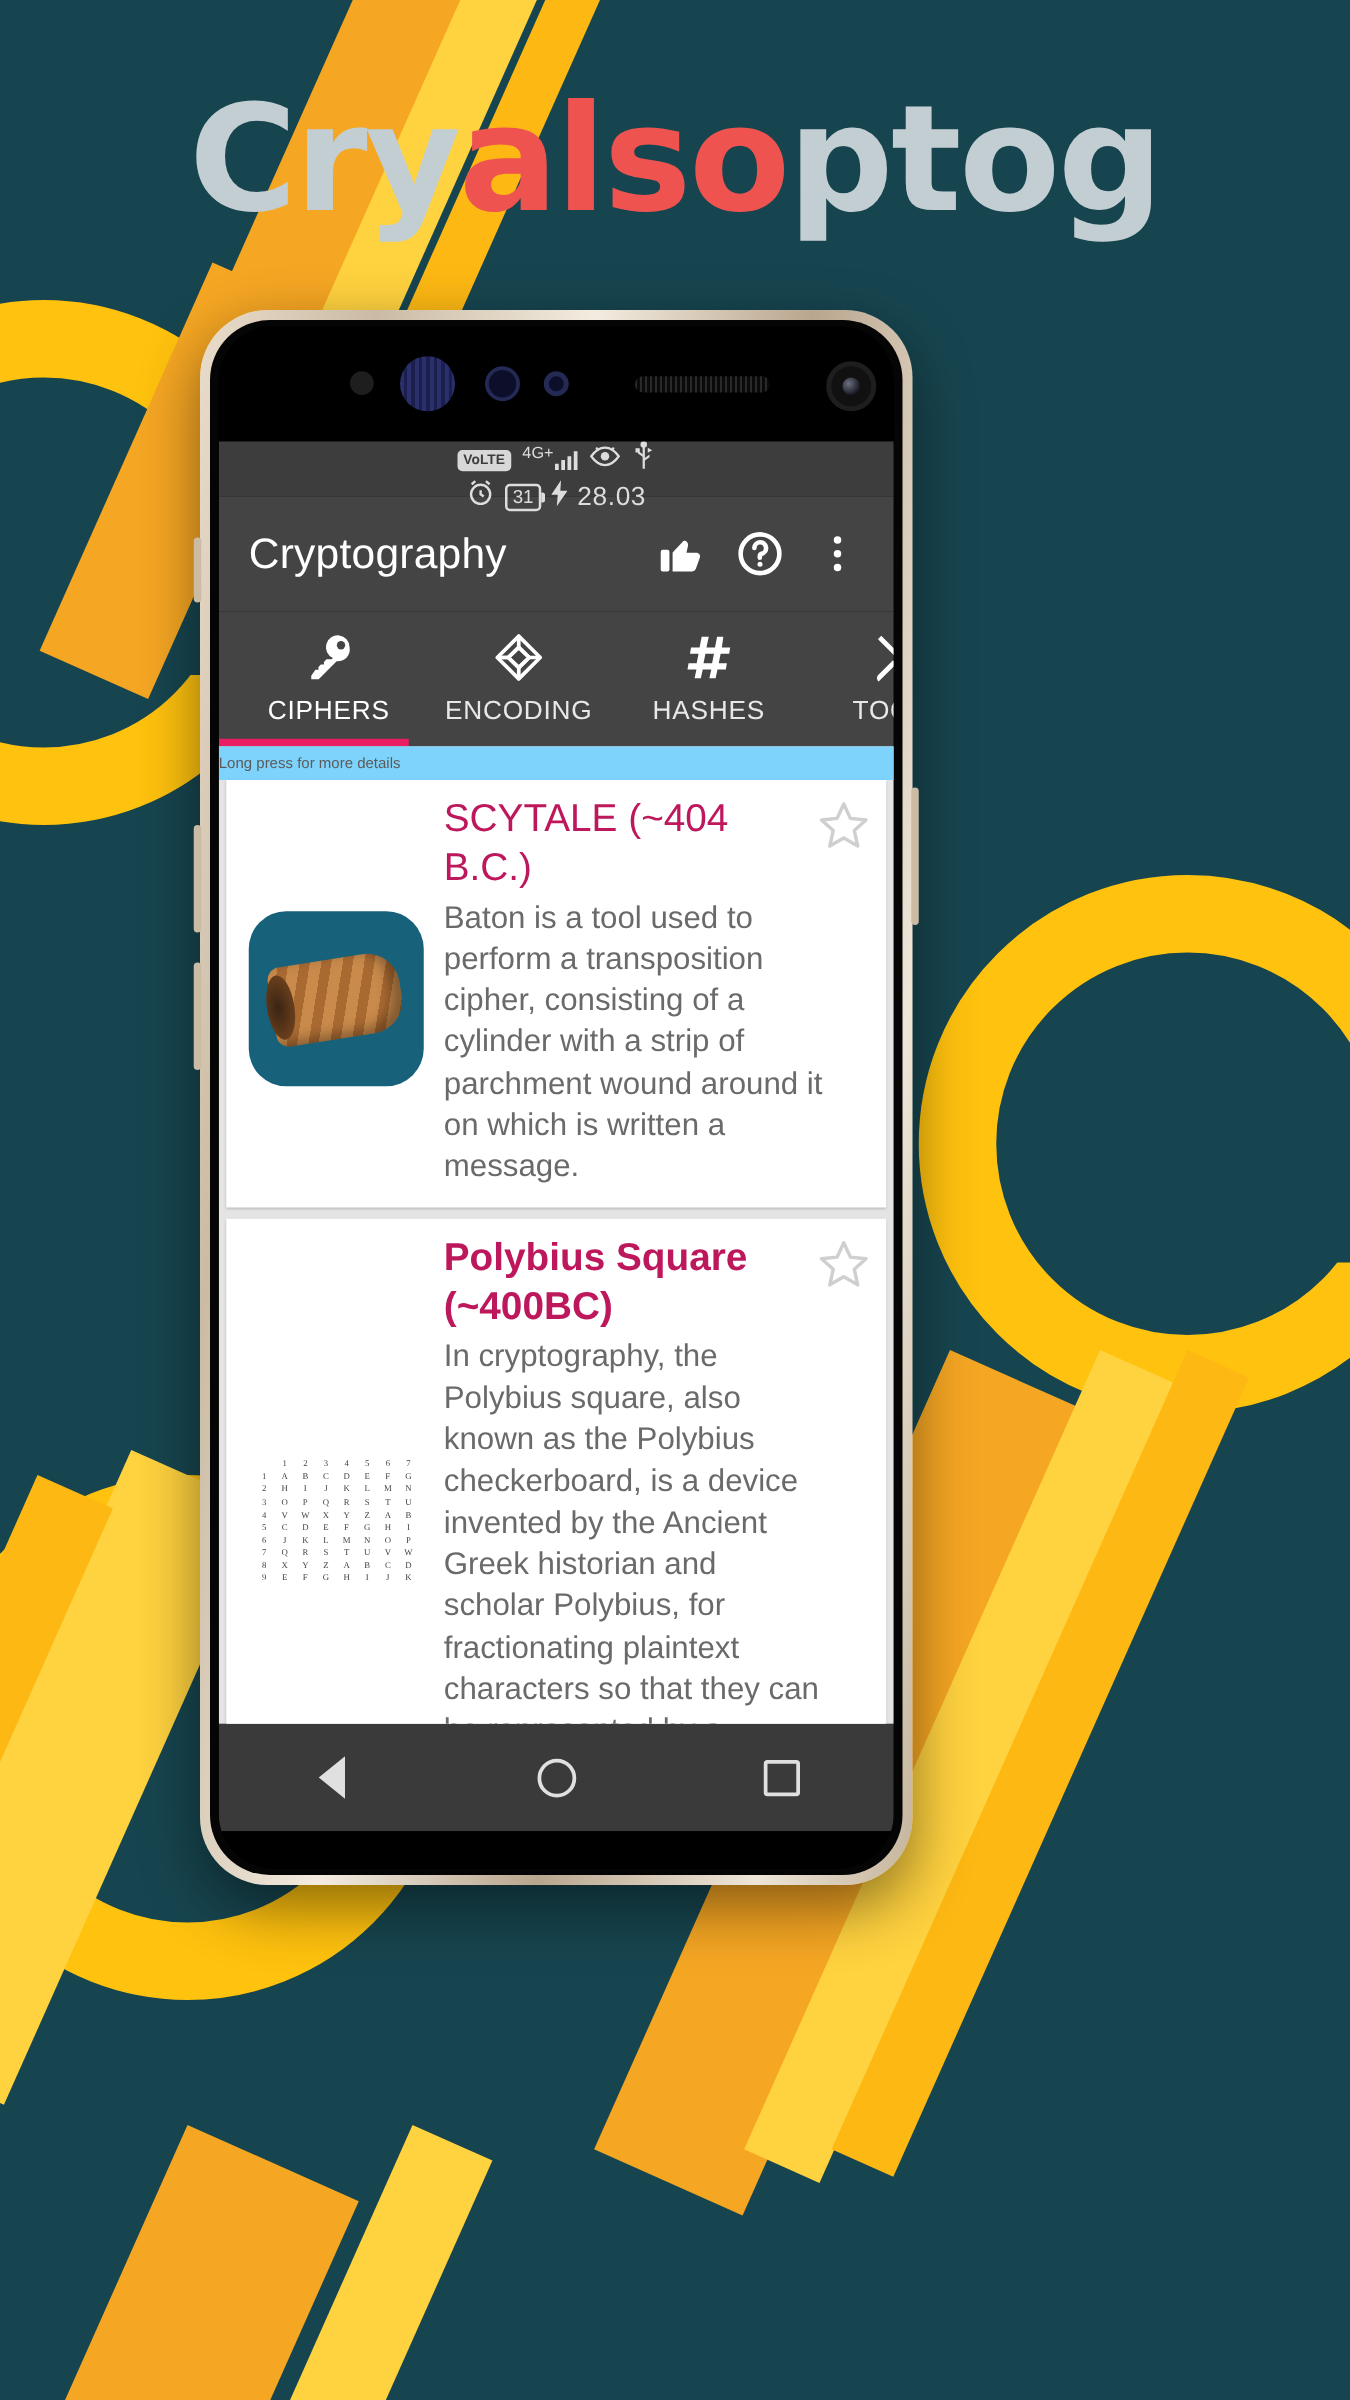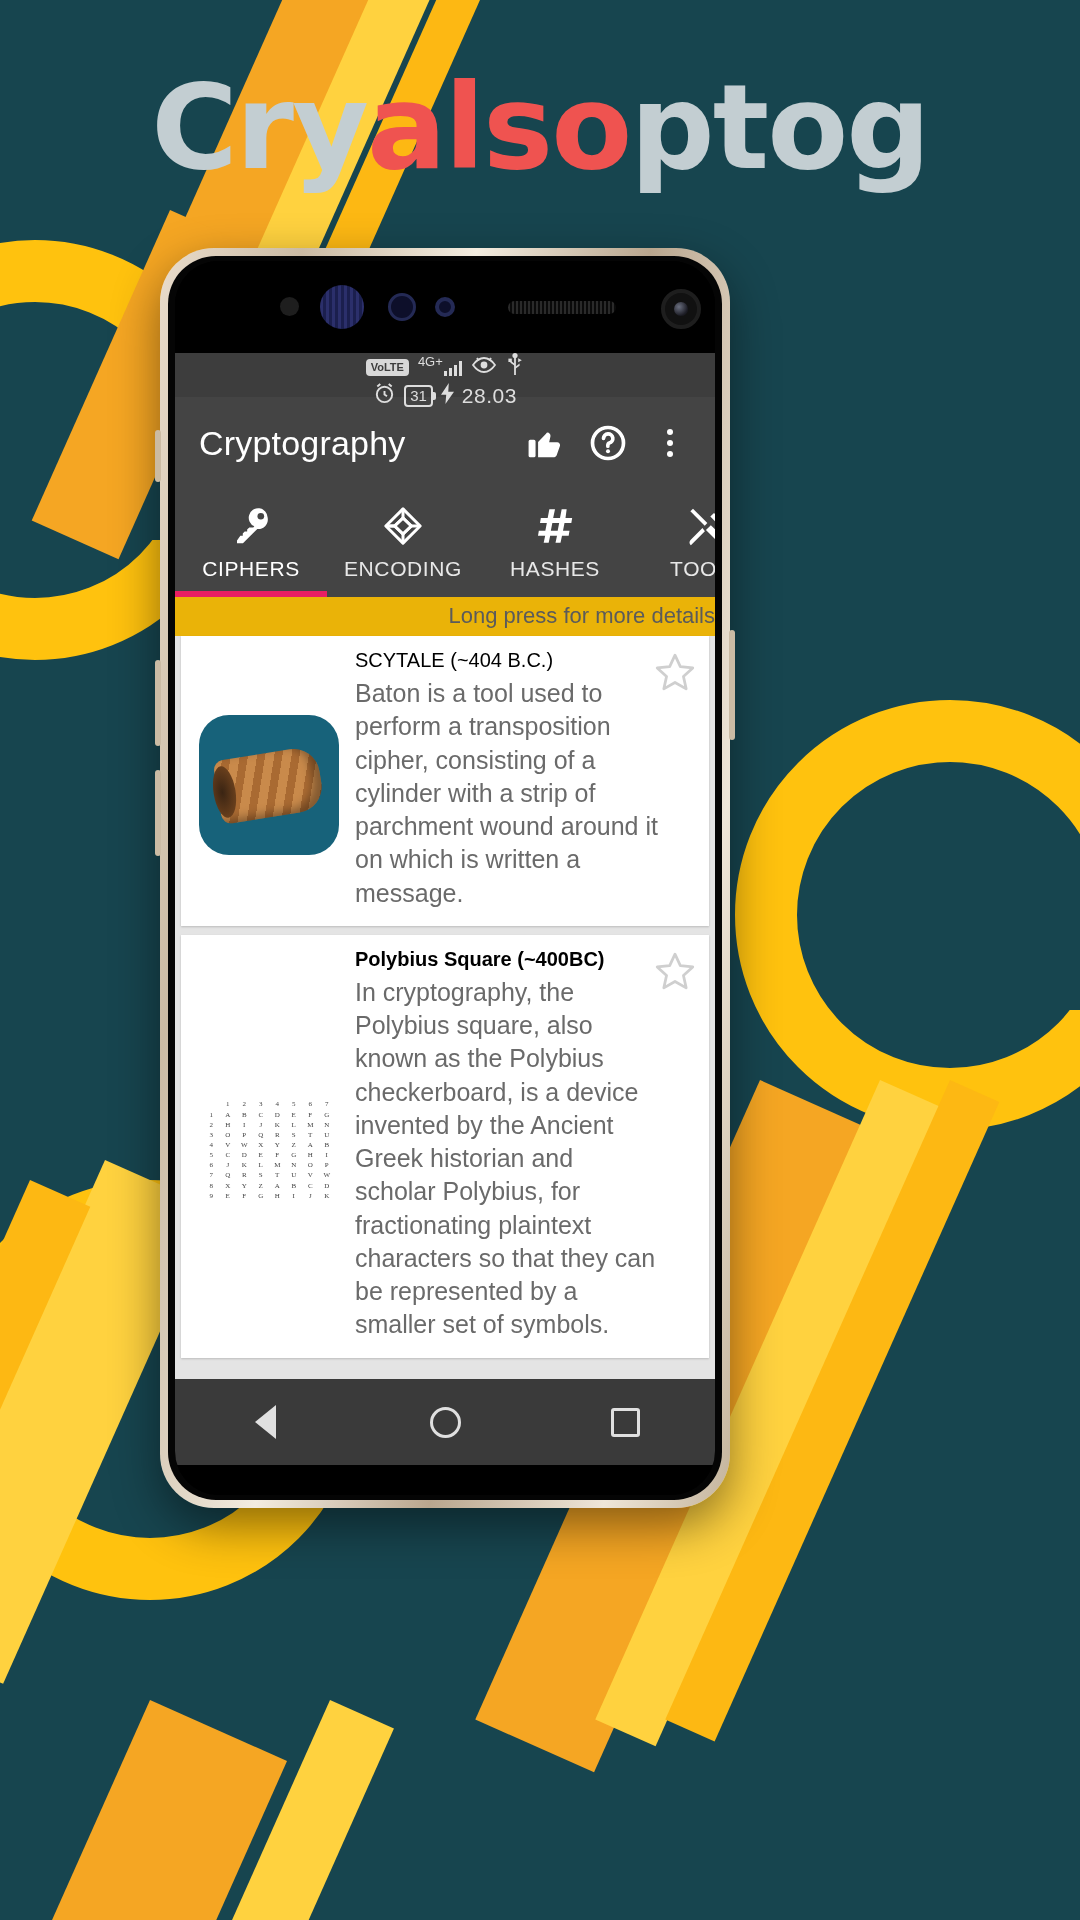--- a/index.html
+++ b/index.html
@@ -171,37 +171,37 @@
   }
   .tab {
     flex: 0 0 152px;
     display: flex; flex-direction: column;
     align-items: center; justify-content: center;
     gap: 10px;
     color: #e8e8e8;
     position: relative;
   }
   .tab .tab-label { font-size: 21px; letter-spacing: .6px; }
-  .tab.active { color: #ffffff; }
+  .tab.active { color: #ffffff; margin-left: 12px; }
   .tab-ico { height: 42px; display:flex; align-items:center; justify-content:center; }
   #tab-indicator {
     position: absolute; left: 0; bottom: 0;
     width: 152px; height: 6px; background: #e91e63;
   }
 
   
   #content {
     background: #e4e4e4;
     height: 782px;
     overflow: hidden;
     position: relative;
   }
   #hint {
-    text-align: right; color: #5b5b5b; font-size: 22px;
-    padding: 6px 0 7px 0; background: #eab308;
+    text-align: left; color: #5b5b5b; font-size: 12px;
+    padding: 6px 0 7px 0; background: #7dd3fc;
   }
   .card {
     background: #fff;
     margin: 0 6px 9px 6px;
     padding: 12px 14px 16px 14px;
     display: flex;
     box-shadow: 0 1px 2px rgba(0,0,0,.18);
     position: relative;
   }
   .card-thumb {
@@ -211,21 +211,21 @@
   }
   .thumb-box {
     width: 140px; height: 140px; border-radius: 30px;
     display:flex; align-items:center; justify-content:center;
     overflow:hidden; position: relative;
   }
   .thumb-teal { background: #17627a; }
   .thumb-white { background: #fff; }
   .card-body { flex: 1; padding-left: 12px; padding-right: 36px; }
   .card-title {
-    font-size: 20px; color: #000000; font-weight: 400;
+    font-size: 31px; color: #be185d; font-weight: 400;
     margin-bottom: 4px; line-height: 1.25;
   }
   .card-title.bold { font-weight: 700; }
   .card-desc {
     font-size: 25px; color: #6a6a6a; line-height: 1.33;
   }
   .star {
     position: absolute; right: 12px; top: 14px;
     width: 44px; height: 44px; color: #cfcfcf;
   }

